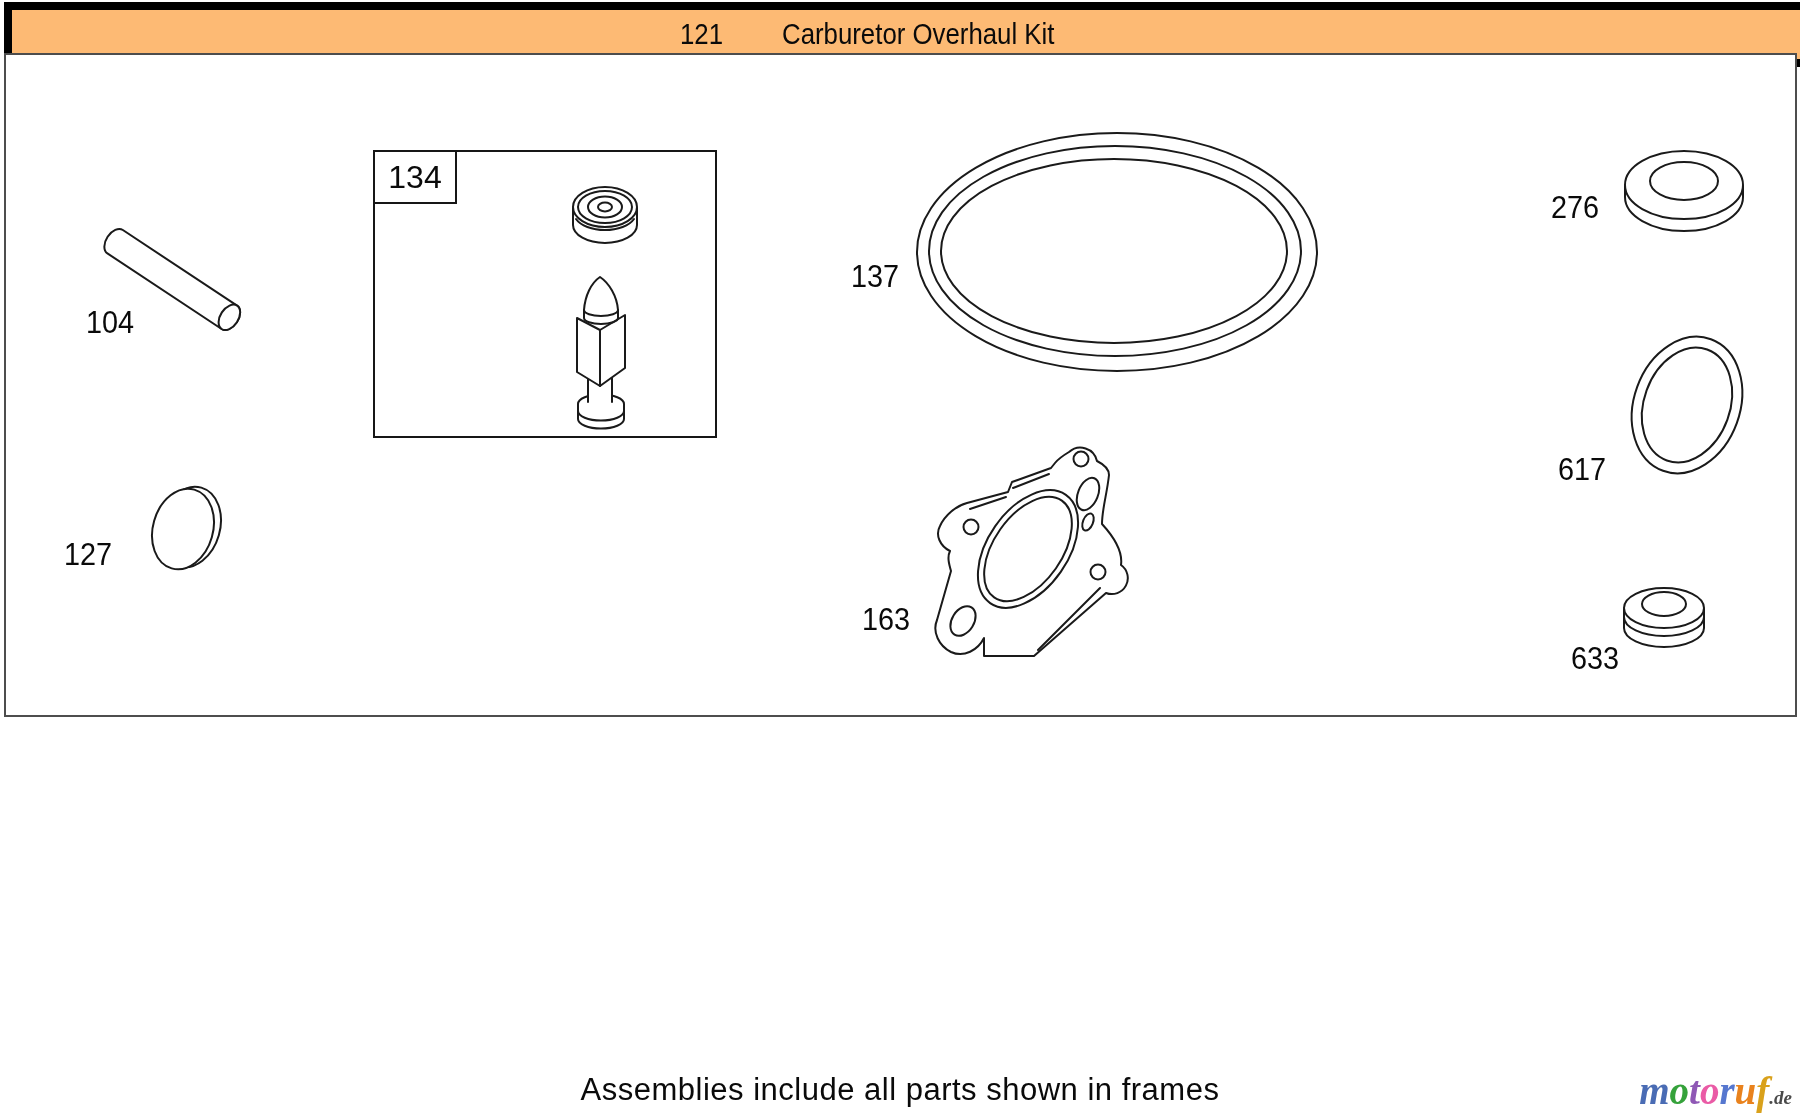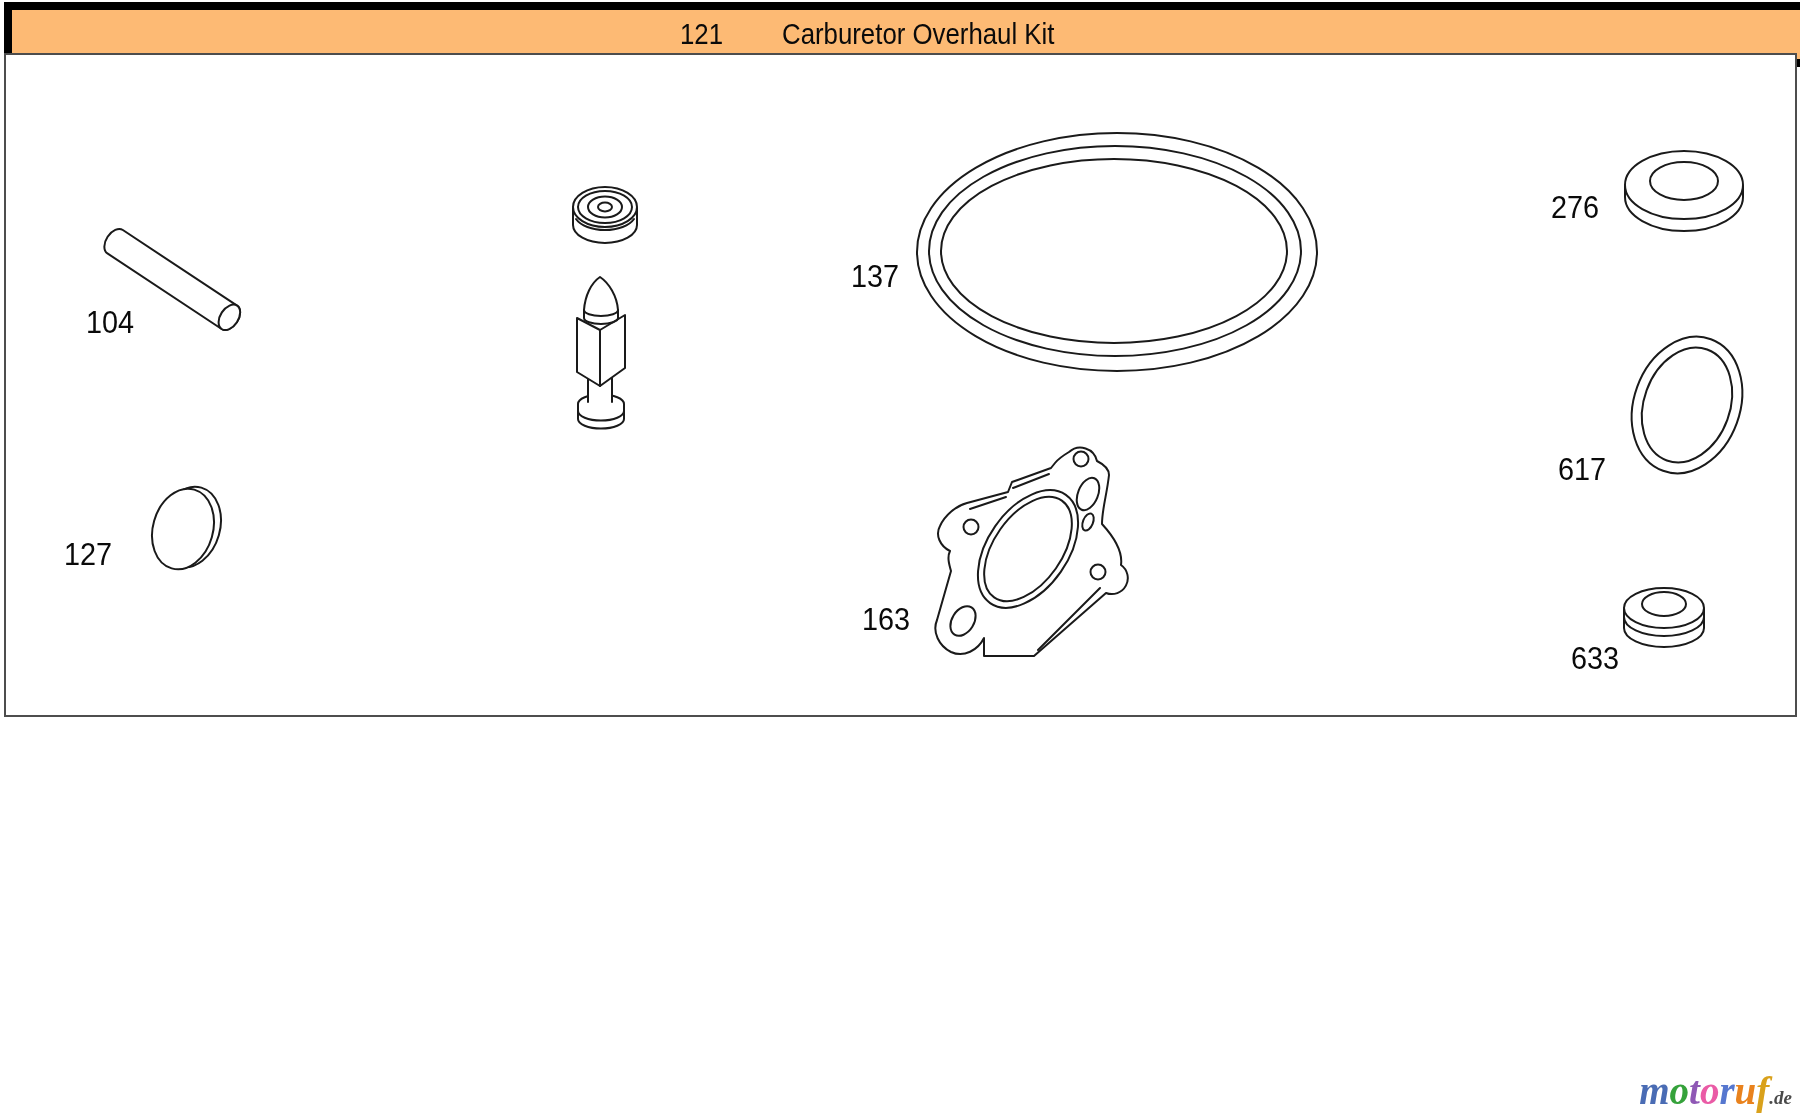--- a/index.html
+++ b/index.html
@@ -44,20 +44,23 @@
 
 <div class="page">
 
   <div class="header-bar">
     <span class="hnum">121</span>
     <span class="htitle">Carburetor Overhaul Kit</span>
   </div>
 
   <div class="main-frame"></div>
 
+  <div class="sub-frame">
+    <div class="sub-label">134</div>
+  </div>
 
   <svg class="draw" width="1800" height="1118" viewBox="0 0 1800 1118" fill="none" stroke="#1a1a1a" stroke-width="2" stroke-linejoin="round" stroke-linecap="round">
 
     <g transform="translate(176,282) rotate(33.5)">
       <path d="M -73,-14 A 9,14 0 0 0 -73,14 L 64,14 A 9,14 0 0 0 64,-14 Z" fill="#fff"></path>
       <ellipse cx="64" cy="0" rx="9" ry="14" fill="#fff"></ellipse>
     </g>
 
     <g>
       <path d="M573,208 L573,225 A32,18 0 0 0 637,225 L637,208" fill="#fff"></path>
@@ -139,18 +142,19 @@
   </svg>
 
   <div class="part-label" style="left:86px;top:306px">104</div>
   <div class="part-label" style="left:64px;top:538px">127</div>
   <div class="part-label" style="left:851px;top:260px">137</div>
   <div class="part-label" style="left:862px;top:603px">163</div>
   <div class="part-label" style="left:1551px;top:191px">276</div>
   <div class="part-label" style="left:1558px;top:453px">617</div>
   <div class="part-label" style="left:1571px;top:642px">633</div>
 
+  <div class="caption">Assemblies include all parts shown in frames</div>
 
   <div class="logo">
     <span style="color: rgb(74, 108, 180);">m</span><span style="color: rgb(53, 162, 59);">o</span><span style="color: rgb(143, 88, 181);">t</span><span style="color: rgb(234, 91, 166);">o</span><span style="color: rgb(86, 119, 207);">r</span><span style="color: rgb(233, 130, 29);">u</span><span style="color: rgb(217, 161, 27);">f</span><span class="suffix" style="color: rgb(74, 74, 74);">.de</span>
   </div>
 
 </div>
 
 </body></html>

